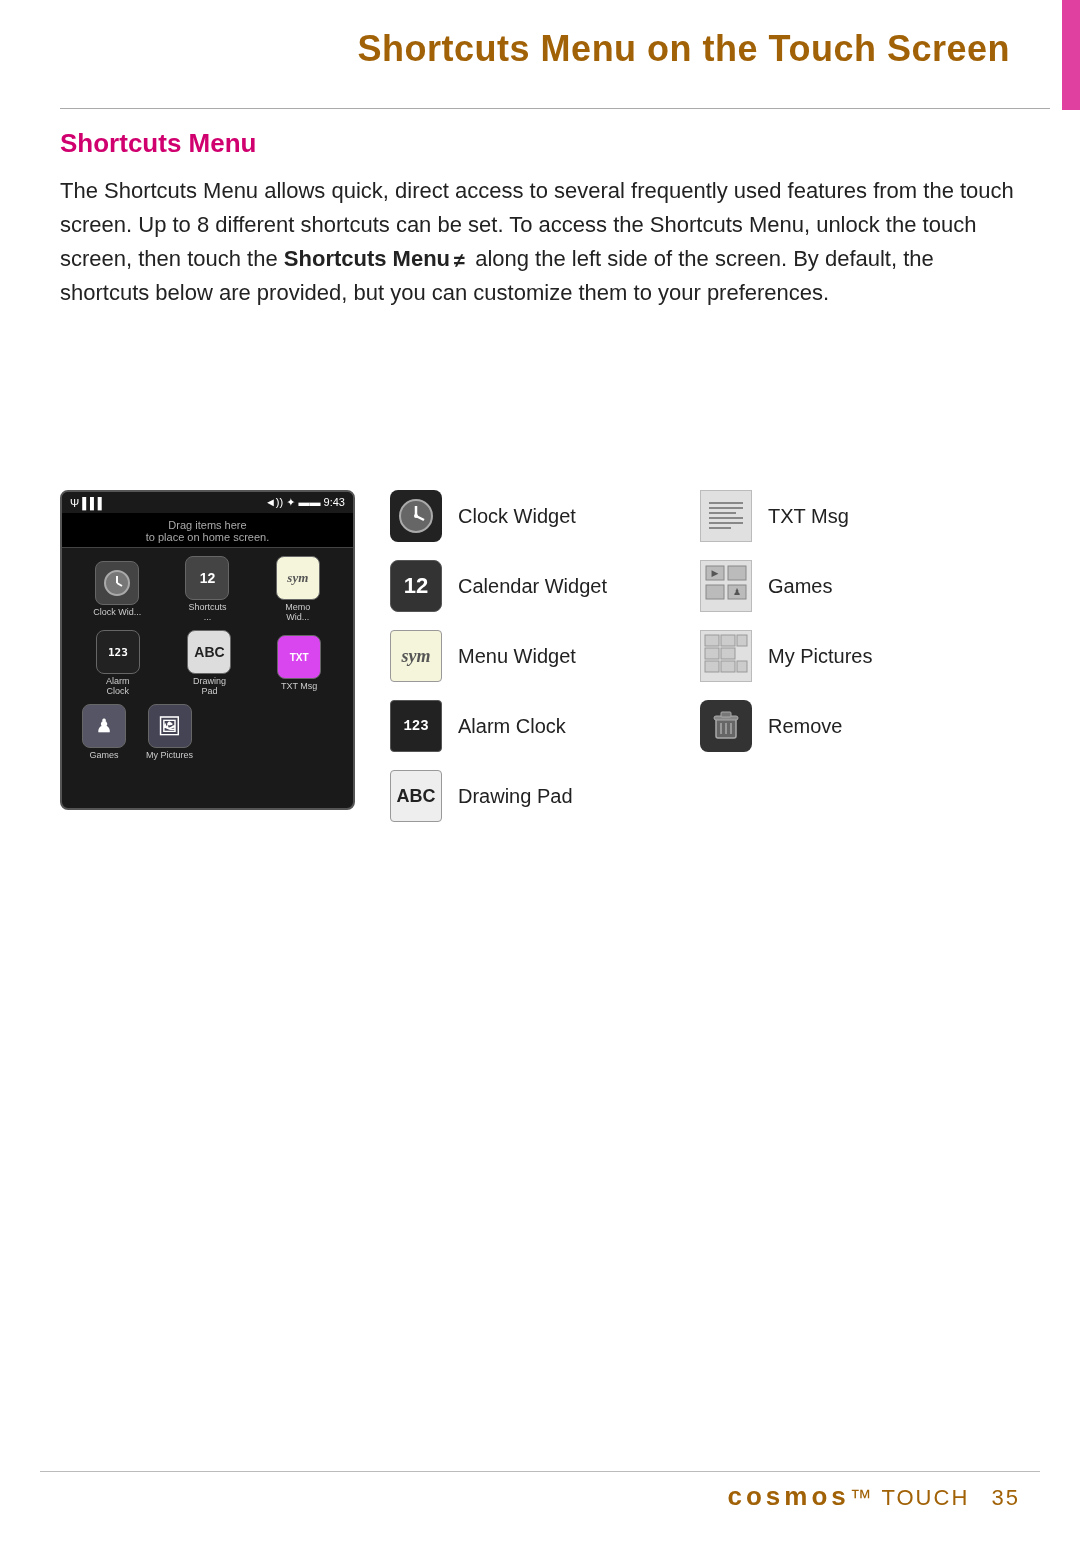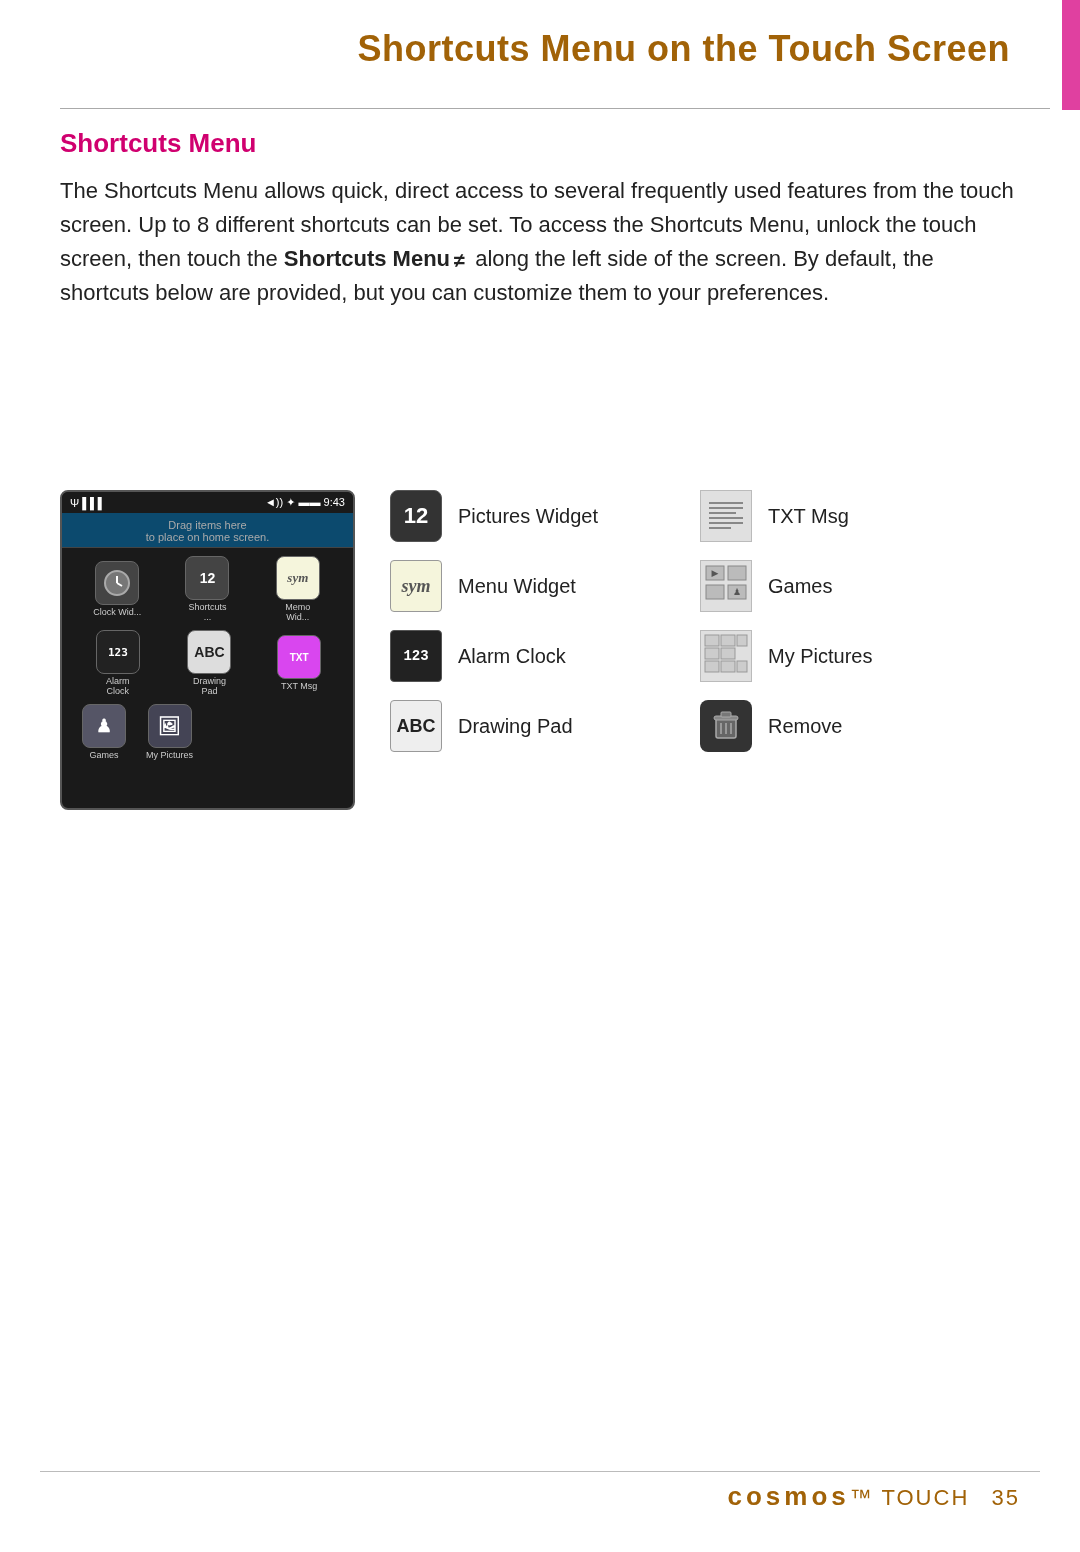--- a/index.html
+++ b/index.html
@@ -103,21 +103,21 @@
       display: flex;
       justify-content: space-between;
       align-items: center;
       padding: 4px 8px;
       background: #1a1a1a;
       color: #fff;
       font-size: 11px;
     }
 
     .phone-drag-area {
-      background: #0c4a6e;
+      background: #000000;
       color: #aaa;
       font-size: 11px;
       text-align: center;
       padding: 6px 0 4px 0;
       border-bottom: 1px solid #444;
     }
 
     .phone-icons-row {
       display: flex;
       justify-content: space-around;
@@ -432,24 +432,35 @@
     </div>
     <div class="phone-icon-item">
       <div class="phone-icon-box" style="background:#445;font-size:18px;">🖼</div>
       <span class="phone-icon-label">My Pictures</span>
     </div>
   </div>
 </div>
 
 <div class="shortcuts-table">
 
+  <div class="shortcut-row">
+    <div class="clock-widget-icon">
+      <svg width="40" height="40" viewBox="0 0 40 40">
+        <circle cx="20" cy="20" r="16" fill="#666" stroke="#aaa" stroke-width="2"></circle>
+        <line x1="20" y1="10" x2="20" y2="20" stroke="white" stroke-width="2.5"></line>
+        <line x1="20" y1="20" x2="28" y2="24" stroke="white" stroke-width="2.5"></line>
+        <circle cx="20" cy="20" r="2" fill="white"></circle>
+      </svg>
+    </div>
+    <span class="shortcut-label">Clock Widget</span>
+  </div>
 
   <div class="shortcut-row">
     <div class="shortcut-icon calendar-icon" style="background:#333;color:#fff;font-size:22px;font-weight:bold;">12</div>
-    <span class="shortcut-label">Pictures Widget</span>
+    <span class="shortcut-label">Calendar Widget</span>
   </div>
 
   <div class="shortcut-row">
     <div class="memo-icon" style="width:52px;height:52px;border-radius:4px;background:#f5f5dc;display:flex;align-items:center;justify-content:center;flex-shrink:0;font-size:18px;font-weight:bold;color:#555;border:1px solid #999;font-style:italic;font-family:'Times New Roman',serif;">sym</div>
     <span class="shortcut-label">Menu Widget</span>
   </div>
 
   <div class="shortcut-row">
     <div class="alarm-icon">123</div>
     <span class="shortcut-label">Alarm Clock</span>

